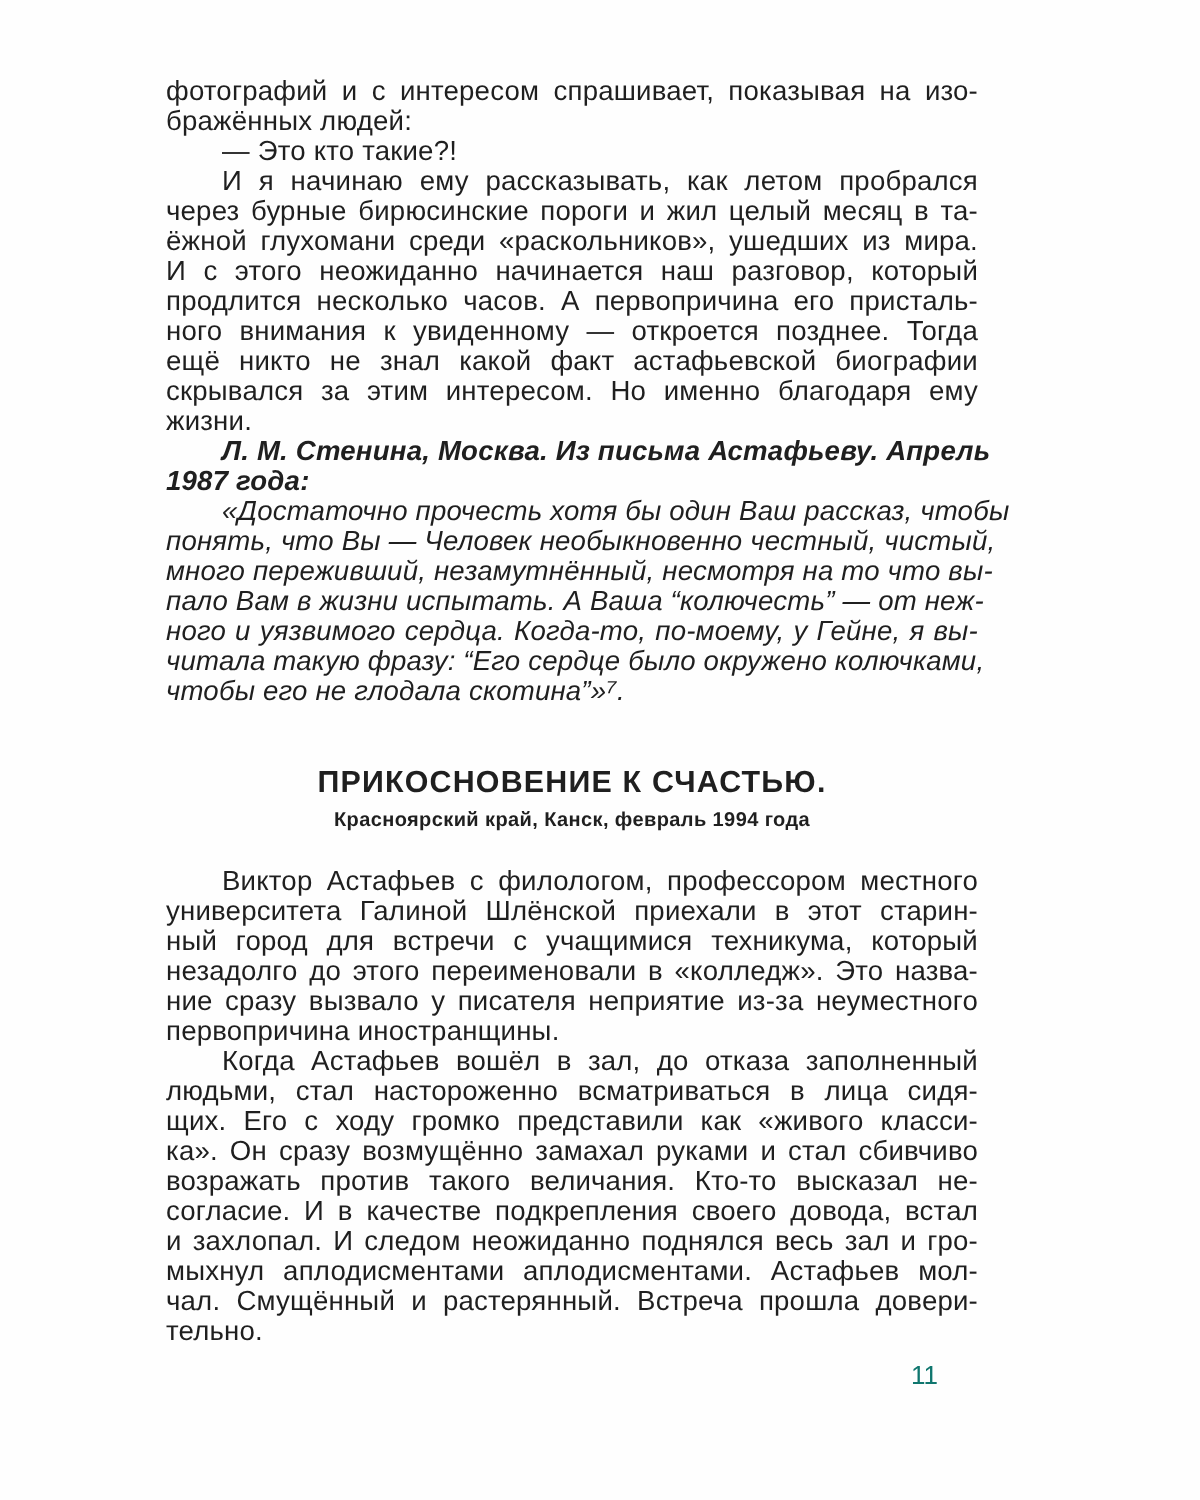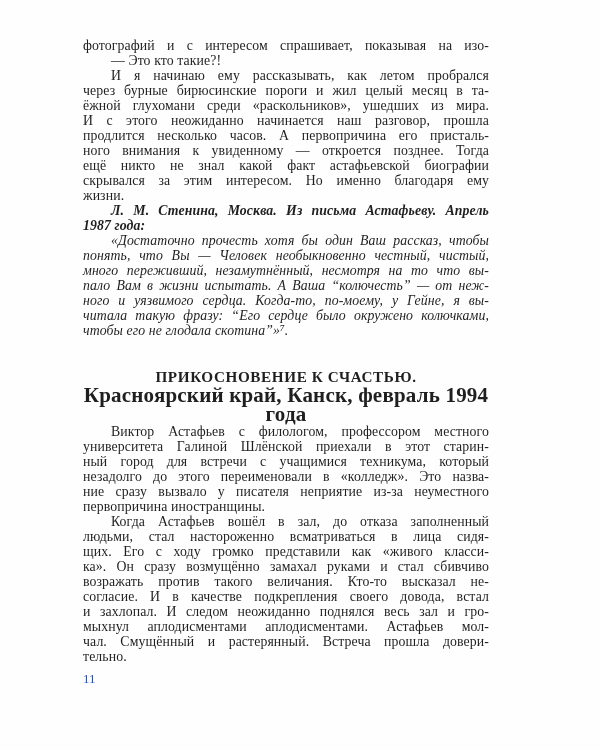--- a/index.html
+++ b/index.html
@@ -6,21 +6,21 @@
     margin: 0;
     padding: 0;
     background: #ffffff;
   }
   .page {
     position: relative;
     width: 600px;
     height: 750px;
     background: #fefefe;
     overflow: hidden;
-    font-family: Liberation Serif, serif;
+    font-family: Liberation Sans, sans-serif;
     color: #1f1f1f;
   }
   .text-column {
     position: absolute;
     top: 38px;
     left: 83px;
     width: 406px;
   }
   .para {
     margin: 0;
@@ -44,61 +44,63 @@
     font-weight: bold;
     font-style: italic;
   }
   .letter-body .line {
     font-style: italic;
   }
   .letter-head {
   }
   .section-title {
     margin-top: 29px;
+    margin-bottom: 13px;
   }
   .section-title .title-line {
     font-weight: bold;
     text-align: center;
     text-align-last: center;
     font-size: 15.2px;
     line-height: 19px;
     letter-spacing: 0.6px;
   }
   .section-title .title-line.subtitle {
-    font-size: 21px;
+    font-size: 10px;
     letter-spacing: 0.2px;
   }
   .page-number-row {
     margin-top: 7px;
-    text-align: left;
+    text-align: right;
     padding-right: 20px;
     font-size: 13px;
     line-height: 15px;
-    color: #1d4ed8;
+    color: #0f766e;
   }
 </style>
 </head>
 <body>
 
 <div class="page">
   <div class="text-column">
 
     <div class="para">
       <div class="line">фотографий и с интересом спрашивает, показывая на изо-</div>
+      <div class="line last">бражённых людей:</div>
     </div>
 
     <div class="para">
       <div class="line last indent">— Это кто такие?!</div>
     </div>
 
     <div class="para">
       <div class="line indent">И я начинаю ему рассказывать, как летом пробрался</div>
       <div class="line">через бурные бирюсинские пороги и жил целый месяц в та-</div>
       <div class="line">ёжной глухомани среди «раскольников», ушедших из мира.</div>
-      <div class="line">И с этого неожиданно начинается наш разговор, прошла</div>
+      <div class="line">И с этого неожиданно начинается наш разговор, который</div>
       <div class="line">продлится несколько часов. А первопричина его присталь-</div>
       <div class="line">ного внимания к увиденному — откроется позднее. Тогда</div>
       <div class="line">ещё никто не знал какой факт астафьевской биографии</div>
       <div class="line">скрывался за этим интересом. Но именно благодаря ему</div>
       <div class="line last">жизни.</div>
     </div>
 
     <div class="para letter-head">
       <div class="line indent">Л. М. Стенина, Москва. Из письма Астафьеву. Апрель</div>
       <div class="line last">1987 года:</div>

